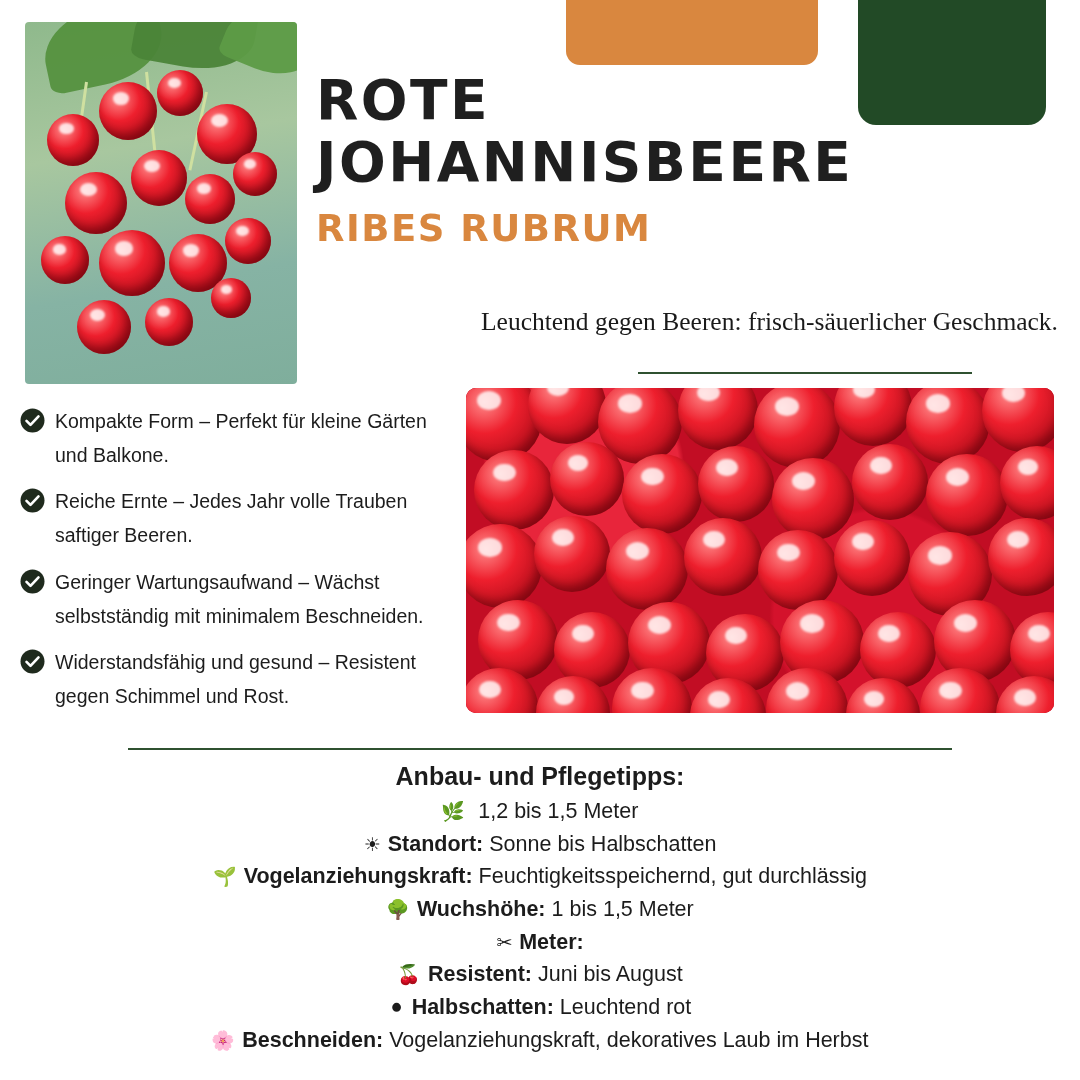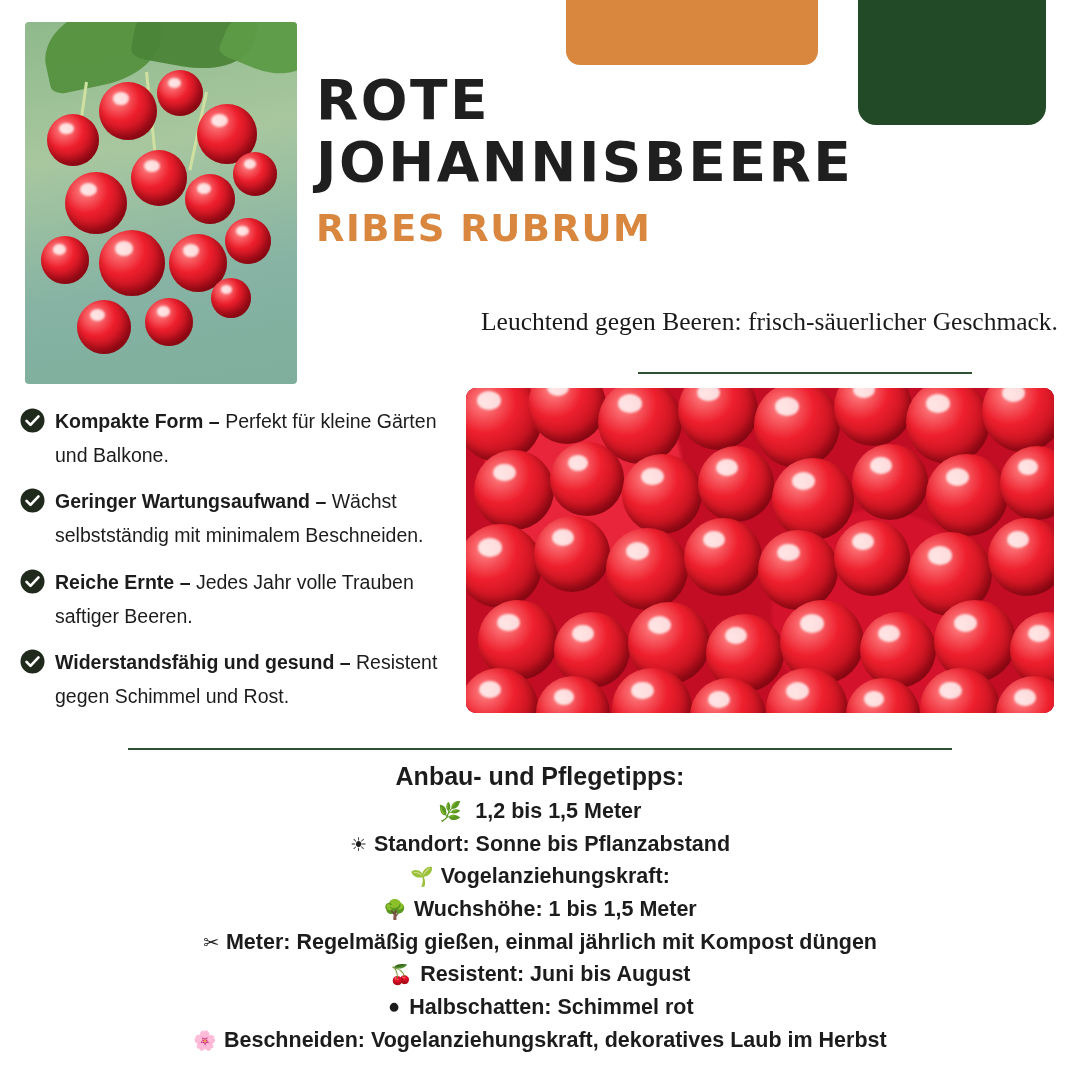--- a/index.html
+++ b/index.html
@@ -150,21 +150,21 @@
     margin-top: 4px;
     margin-right: 10px;
   }
   .check svg { display: block; }
   .feature-text {
     font-family: "Liberation Sans", sans-serif;
     font-size: 19.5px;
     line-height: 1.75;
     color: #1c1c1c;
   }
-  .feature-text b { font-weight: 700; }
+  .feature-text b { font-weight: 400; }
 
   
   .berry-photo {
     position: absolute;
     left: 466px;
     top: 388px;
     width: 588px;
     height: 325px;
     border-radius: 10px;
     overflow: hidden;
@@ -214,21 +214,21 @@
     line-height: 1.52;
     color: #1c1c1c;
     white-space: nowrap;
   }
   .tip .emoji {
     font-family: "DejaVu Sans", sans-serif;
     font-size: 19px;
     margin-right: 7px;
   }
   .tip .tip-label { font-weight: 700; }
-  .tip .tip-value { font-weight: 700; margin-left: 6px; }
+  .tip .tip-value { font-weight: 400; margin-left: 6px; }
 </style>
 </head>
 <body>
 
 <div class="page">
 
   <div class="shape-orange"></div>
   <div class="shape-green"></div>
 
   <div class="hero-img">
@@ -276,30 +276,30 @@
       </span>
       <span class="feature-text"><b>Kompakte Form – </b><span>Perfekt für kleine Gärten und Balkone.</span></span>
     </div>
     <div class="feature">
       <span class="check">
         <svg width="25" height="25" viewBox="0 0 25 25">
             <circle cx="12.5" cy="12.5" r="12" fill="#1f2a1d"></circle>
             <path d="M6.5 12.8l4 4 8-8.4" stroke="#ffffff" stroke-width="2.6" fill="none" stroke-linecap="round" stroke-linejoin="round"></path>
           </svg>
       </span>
-      <span class="feature-text"><b>Geringer Wartungsaufwand – </b><span>Wächst selbstständig mit minimalem Beschneiden.</span></span>
+      <span class="feature-text"><b>Reiche Ernte – </b><span>Jedes Jahr volle Trauben saftiger Beeren.</span></span>
     </div>
     <div class="feature">
       <span class="check">
         <svg width="25" height="25" viewBox="0 0 25 25">
             <circle cx="12.5" cy="12.5" r="12" fill="#1f2a1d"></circle>
             <path d="M6.5 12.8l4 4 8-8.4" stroke="#ffffff" stroke-width="2.6" fill="none" stroke-linecap="round" stroke-linejoin="round"></path>
           </svg>
       </span>
-      <span class="feature-text"><b>Reiche Ernte – </b><span>Jedes Jahr volle Trauben saftiger Beeren.</span></span>
+      <span class="feature-text"><b>Geringer Wartungsaufwand – </b><span>Wächst selbstständig mit minimalem Beschneiden.</span></span>
     </div>
     <div class="feature">
       <span class="check">
         <svg width="25" height="25" viewBox="0 0 25 25">
             <circle cx="12.5" cy="12.5" r="12" fill="#1f2a1d"></circle>
             <path d="M6.5 12.8l4 4 8-8.4" stroke="#ffffff" stroke-width="2.6" fill="none" stroke-linecap="round" stroke-linejoin="round"></path>
           </svg>
       </span>
       <span class="feature-text"><b>Widerstandsfähig und gesund – </b><span>Resistent gegen Schimmel und Rost.</span></span>
     </div>
@@ -357,45 +357,45 @@
   <div class="tips-title">Anbau- und Pflegetipps:</div>
 
   <div class="tips-list">
     <div class="tip">
       <span class="emoji">🌿</span>
       <span class="tip-value">1,2 bis 1,5 Meter</span>
     </div>
     <div class="tip">
       <span class="emoji">☀</span>
       <span class="tip-label">Standort:</span>
-      <span class="tip-value">Sonne bis Pflanzabstand</span>
+      <span class="tip-value">Sonne bis Halbschatten</span>
     </div>
     <div class="tip">
       <span class="emoji">🌱</span>
       <span class="tip-label">Vogelanziehungskraft:</span>
+      <span class="tip-value">Feuchtigkeitsspeichernd, gut durchlässig</span>
     </div>
     <div class="tip">
       <span class="emoji">🌳</span>
       <span class="tip-label">Wuchshöhe:</span>
       <span class="tip-value">1 bis 1,5 Meter</span>
     </div>
     <div class="tip">
       <span class="emoji">✂</span>
       <span class="tip-label">Meter:</span>
-      <span class="tip-value">Regelmäßig gießen, einmal jährlich mit Kompost düngen</span>
     </div>
     <div class="tip">
       <span class="emoji">🍒</span>
       <span class="tip-label">Resistent:</span>
       <span class="tip-value">Juni bis August</span>
     </div>
     <div class="tip">
       <span class="emoji">⚫</span>
       <span class="tip-label">Halbschatten:</span>
-      <span class="tip-value">Schimmel rot</span>
+      <span class="tip-value">Leuchtend rot</span>
     </div>
     <div class="tip">
       <span class="emoji">🌸</span>
       <span class="tip-label">Beschneiden:</span>
       <span class="tip-value">Vogelanziehungskraft, dekoratives Laub im Herbst</span>
     </div>
   </div>
 
 </div>
 

